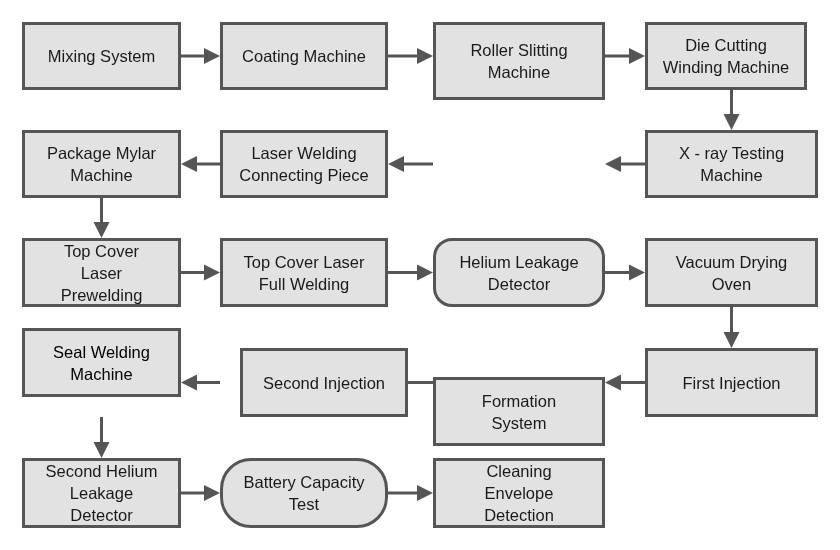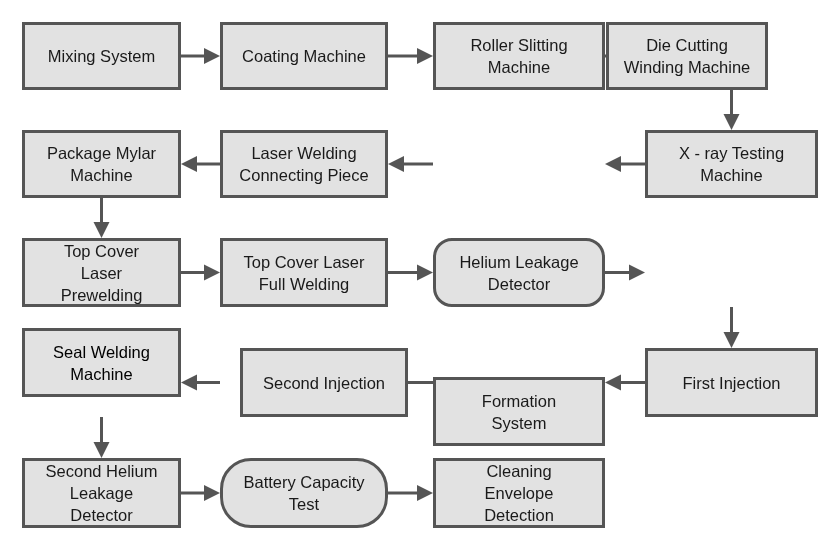--- a/index.html
+++ b/index.html
@@ -88,37 +88,39 @@
         <line x1="181" y1="493" x2="204" y2="493" stroke="#555555" stroke-width="3"></line>
         <polygon points="220,493 204,485 204,501" fill="#555555"></polygon>
       </g>
       <g>
         <line x1="388" y1="493" x2="417" y2="493" stroke="#555555" stroke-width="3"></line>
         <polygon points="433,493 417,485 417,501" fill="#555555"></polygon>
       </g>
     </svg>
 <div class="node" style="left: 22px; top: 22px; width: 159px; height: 68px; background: rgb(226, 226, 226); border-color: rgb(85, 85, 85); color: rgb(26, 26, 26);"><span>Mixing System</span></div>
     <div class="node" style="left: 220px; top: 22px; width: 168px; height: 68px; background: rgb(226, 226, 226); border-color: rgb(85, 85, 85); color: rgb(26, 26, 26);"><span>Coating Machine</span></div>
-    <div class="node" style="left: 433px; top: 22px; width: 172px; height: 68px; background: rgb(226, 226, 226); border-color: rgb(85, 85, 85); color: rgb(26, 26, 26);"><span>Roller Slitting
+    <div class="node" style="left: 433px; top: 22px; width: 172px; height: 78px; background: rgb(226, 226, 226); border-color: rgb(85, 85, 85); color: rgb(26, 26, 26);"><span>Roller Slitting
 Machine</span></div>
-    <div class="node" style="left: 606px; top: 22px; width: 162px; height: 68px; background: rgb(226, 226, 226); border-color: rgb(85, 85, 85); color: rgb(26, 26, 26);"><span>Die Cutting
+    <div class="node" style="left: 645px; top: 22px; width: 162px; height: 68px; background: rgb(226, 226, 226); border-color: rgb(85, 85, 85); color: rgb(26, 26, 26);"><span>Die Cutting
 Winding Machine</span></div>
     <div class="node" style="left: 645px; top: 130px; width: 173px; height: 68px; background: rgb(226, 226, 226); border-color: rgb(85, 85, 85); color: rgb(26, 26, 26);"><span>X - ray Testing
 Machine</span></div>
     <div class="node" style="left: 220px; top: 130px; width: 168px; height: 68px; background: rgb(226, 226, 226); border-color: rgb(85, 85, 85); color: rgb(26, 26, 26);"><span>Laser Welding
 Connecting Piece</span></div>
     <div class="node" style="left: 22px; top: 130px; width: 159px; height: 68px; background: rgb(226, 226, 226); border-color: rgb(85, 85, 85); color: rgb(26, 26, 26);"><span>Package Mylar
 Machine</span></div>
     <div class="node" style="left: 22px; top: 238px; width: 159px; height: 69px; background: rgb(226, 226, 226); border-color: rgb(85, 85, 85); color: rgb(26, 26, 26);"><span>Top Cover
 Laser
 Prewelding</span></div>
     <div class="node" style="left: 220px; top: 238px; width: 168px; height: 69px; background: rgb(226, 226, 226); border-color: rgb(85, 85, 85); color: rgb(26, 26, 26);"><span>Top Cover Laser
 Full Welding</span></div>
     <div class="node" style="left: 433px; top: 238px; width: 172px; height: 69px; background: rgb(226, 226, 226); border-color: rgb(85, 85, 85); color: rgb(26, 26, 26); border-radius: 19px;"><span>Helium Leakage
 Detector</span></div>
+    <div class="node" style="left: 645px; top: 238px; width: 173px; height: 69px; background: rgb(226, 226, 226); border-color: rgb(85, 85, 85); color: rgb(26, 26, 26);"><span>Vacuum Drying
+Oven</span></div>
     <div class="node" style="left: 645px; top: 348px; width: 173px; height: 69px; background: rgb(226, 226, 226); border-color: rgb(85, 85, 85); color: rgb(26, 26, 26);"><span>First Injection</span></div>
     <div class="node" style="left: 433px; top: 348px; width: 172px; height: 69px; background: rgb(226, 226, 226); border-color: rgb(85, 85, 85); color: rgb(26, 26, 26); margin-top: 29px;"><span>Formation
 System</span></div>
     <div class="node" style="left: 220px; top: 348px; width: 168px; height: 69px; background: rgb(226, 226, 226); border-color: rgb(85, 85, 85); color: rgb(26, 26, 26); margin-left: 20px;"><span>Second Injection</span></div>
     <div class="node" style="left: 22px; top: 328px; width: 159px; height: 69px; background: rgb(226, 226, 226); border-color: rgb(85, 85, 85); color: #000000;"><span>Seal Welding
 Machine</span></div>
     <div class="node" style="left: 22px; top: 458px; width: 159px; height: 70px; background: rgb(226, 226, 226); border-color: rgb(85, 85, 85); color: rgb(26, 26, 26);"><span>Second Helium
 Leakage
 Detector</span></div>
     <div class="node" style="left: 220px; top: 458px; width: 168px; height: 70px; background: rgb(226, 226, 226); border-color: rgb(85, 85, 85); color: rgb(26, 26, 26); border-radius: 31px;"><span>Battery Capacity

